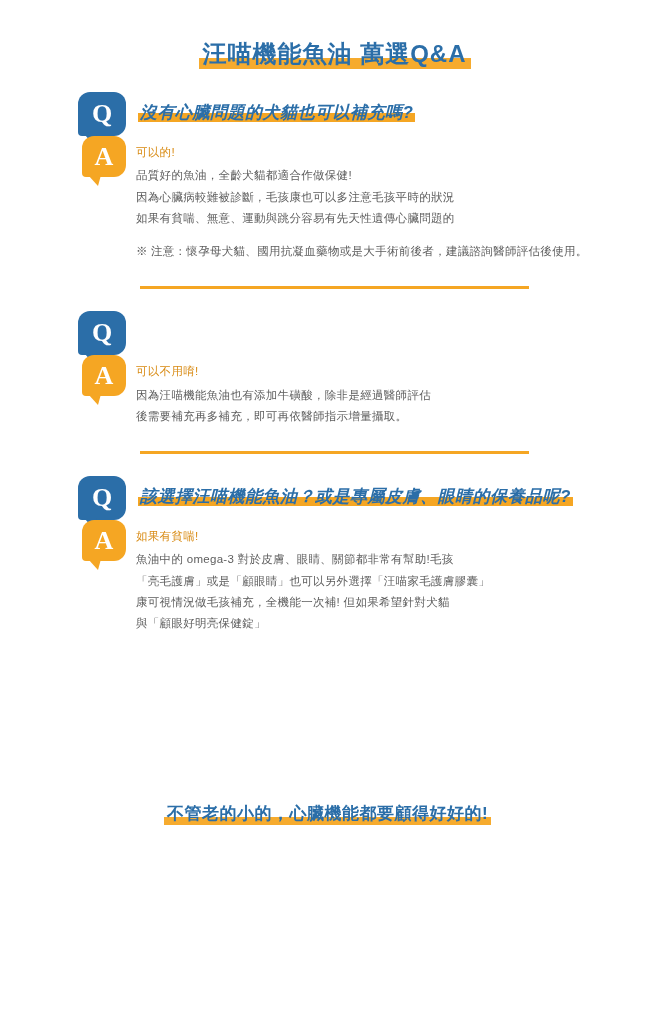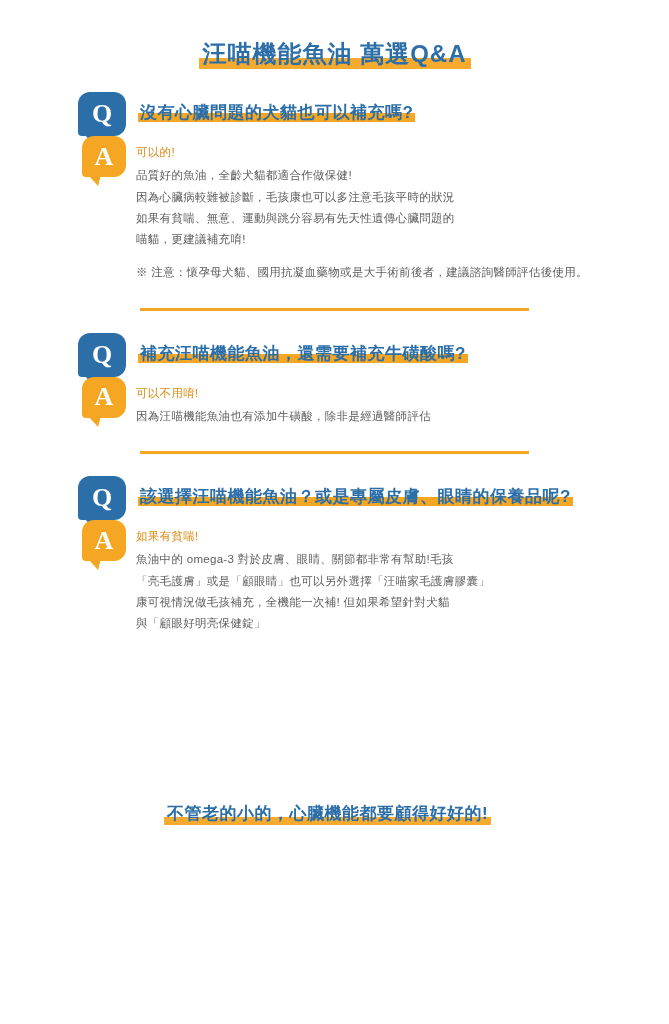--- a/index.html
+++ b/index.html
@@ -106,20 +106,21 @@
   
   .q-text {
     margin-left: 12px;
     padding-top: 8px;
     font-size: 17px;
     font-weight: bold;
     color: #2b6ea8;
     line-height: 1.5;
     letter-spacing: .5px;
     max-width: 460px;
+    font-style: italic;
   }
   .q-text .hl {
     position: relative;
     display: inline;
     background: linear-gradient(to top, #f5a623 0%, #f5a623 46%, transparent 46%);
     box-decoration-break: clone;
     -webkit-box-decoration-break: clone;
     padding: 0 2px;
   }
 
@@ -139,20 +140,21 @@
     display: block;
     margin-bottom: 2px;
     font-size: 11.5px;
   }
   .a-text p {
     margin: 0;
   }
   .a-text .note {
     margin-top: 12px;
     display: block;
+    font-family: Liberation Serif, serif;
   }
 
   
   .divider {
     height: 3px;
     background: #f5a623;
     margin: 24px 80px 0 80px;
   }
 
   
@@ -204,43 +206,40 @@
     </div>
     <div class="row">
       <div class="bubble a">
         <span>A</span>
       </div>
       <div class="a-text">
         <span class="lead">可以的!</span>
         <p>品質好的魚油，全齡犬貓都適合作做保健!</p>
         <p>因為心臟病較難被診斷，毛孩康也可以多注意毛孩平時的狀況</p>
         <p>如果有貧喘、無意、運動與跳分容易有先天性遺傳心臟問題的</p>
-        <p>喵貓，更建議補充唷!</p>
         <span class="note">※ 注意：懷孕母犬貓、國用抗凝血藥物或是大手術前後者，建議諮詢醫師評估後使用。</span>
       </div>
     </div>
     <div class="divider"></div>
   </div>
 
   <div class="qa-block">
     <div class="row">
       <div class="bubble q">
         <span>Q</span>
-      </div>
-      <div class="q-text">
-        <span class="hl">補充汪喵機能魚油，還需要補充牛磺酸嗎?</span>
       </div>
     </div>
     <div class="row">
       <div class="bubble a">
         <span>A</span>
       </div>
       <div class="a-text">
         <span class="lead">可以不用唷!</span>
         <p>因為汪喵機能魚油也有添加牛磺酸，除非是經過醫師評估</p>
+        <p>後需要補充再多補充，即可再依醫師指示增量攝取。</p>
       </div>
     </div>
     <div class="divider"></div>
   </div>
 
   <div class="qa-block">
     <div class="row">
       <div class="bubble q">
         <span>Q</span>
       </div>

